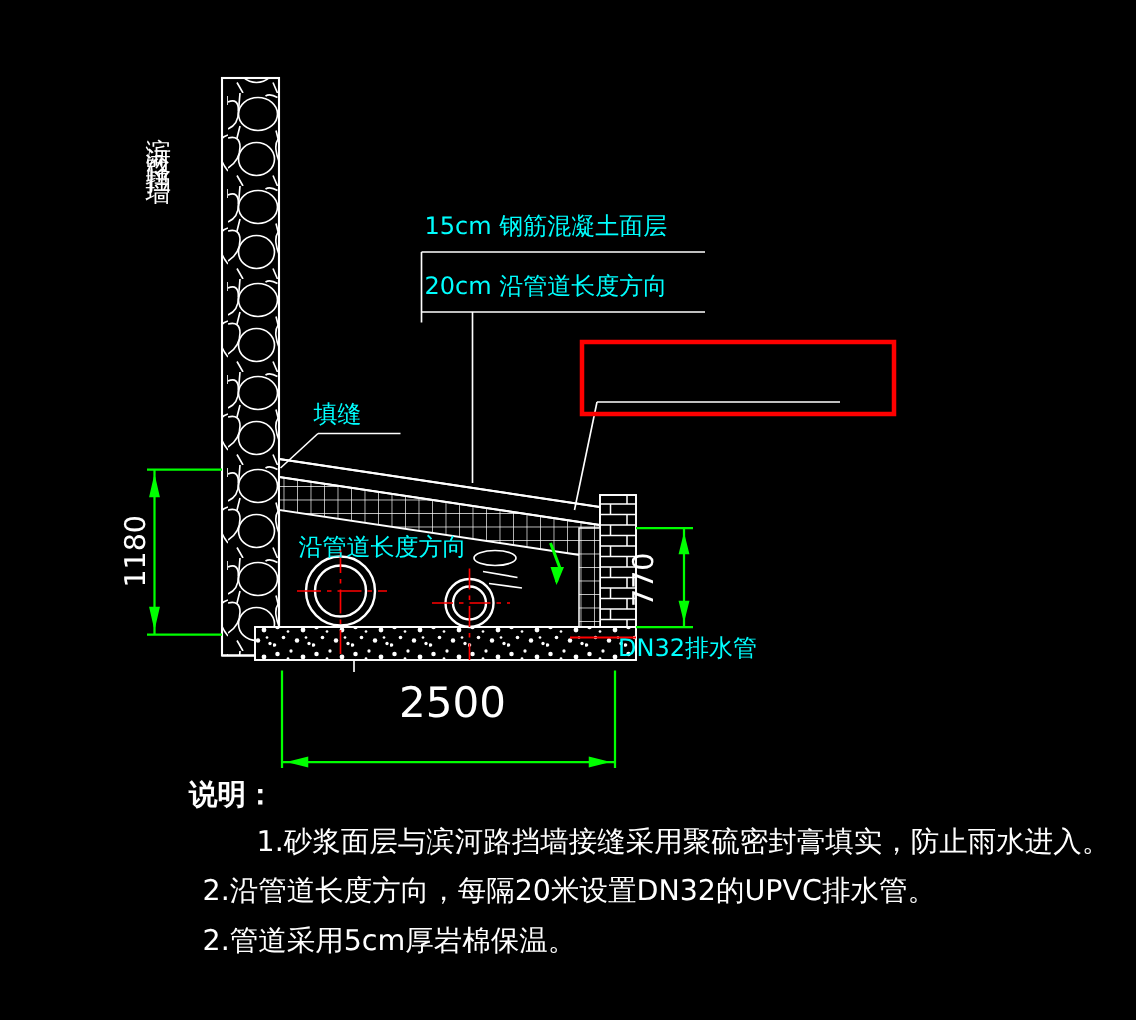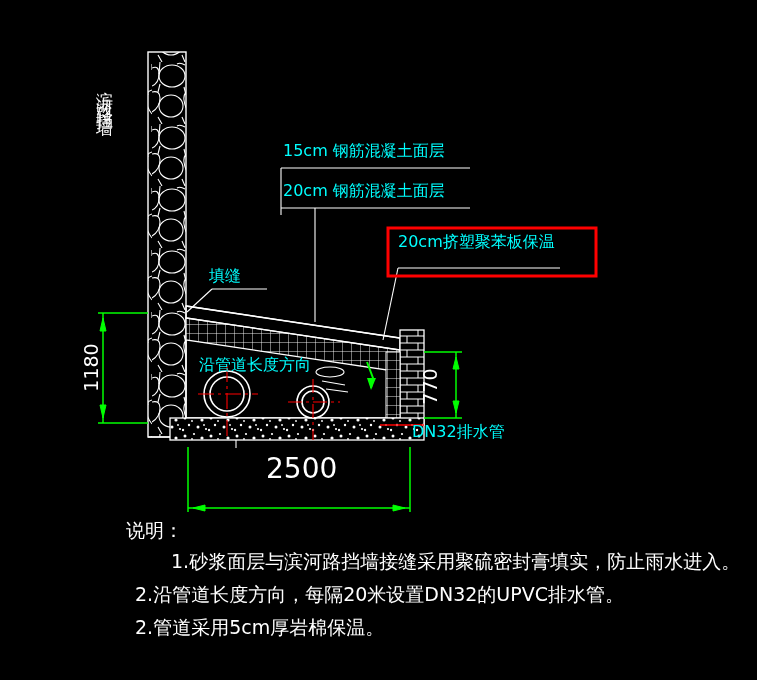--- a/index.html
+++ b/index.html
@@ -148,38 +148,37 @@
       <polygon points="405,508 393,505 393,511"></polygon>
     </g>
 
     <rect x="388" y="228" width="208" height="48" fill="none" stroke="#ff0000" stroke-width="3"></rect>
   </svg>
 
   <div class="txt white vtxt" style="left:96px;top:78px;font-size:17px;">滨河路挡墙</div>
 
   <div class="txt cyan" style="left:283px;top:143px;font-size:16px;">15cm 钢筋混凝土面层</div>
 
-  <div class="txt cyan" style="left:283px;top:183px;font-size:16px;">20cm 钢筋混凝土面层</div>
+  <div class="txt cyan" style="left:283px;top:183px;font-size:16px;">20cm 沿管道长度方向</div>
 
-  <div class="txt cyan" style="left:398px;top:234px;font-size:16px;">20cm挤塑聚苯板保温</div>
 
   <div class="txt cyan" style="left:209px;top:268px;font-size:16px;">填缝</div>
 
   <div class="txt cyan" style="left:199px;top:357px;font-size:16px;">沿管道长度方向</div>
 
   <div class="txt cyan" style="left:412px;top:424px;font-size:16px;">DN32排水管</div>
 
 
   <div class="txt white rot" style="left:62px;top:358px;width:58px;text-align:center;font-size:19px;">1180</div>
 
   <div class="txt white rot" style="left:404px;top:377px;width:52px;text-align:center;font-size:19px;">770</div>
 
   <div class="txt white" style="left:266px;top:455px;font-size:28px;">2500</div>
 
-  <div class="notes" style="left:126px;top:521px;font-size:19px;">说明：</div>
+  <div class="notes" style="left:126px;top:521px;font-size:19px;font-weight:bold;">说明：</div>
 
   <div class="notes" style="left:135px;top:552px;font-size:19px;margin-left:36px;">1.砂浆面层与滨河路挡墙接缝采用聚硫密封膏填实，防止雨水进入。</div>
 
   <div class="notes" style="left:135px;top:585px;font-size:19px;">2.沿管道长度方向，每隔20米设置DN32的UPVC排水管。</div>
 
   <div class="notes" style="left:135px;top:618px;font-size:19px;">2.管道采用5cm厚岩棉保温。</div>
 
 </div>
 
 </body></html>

